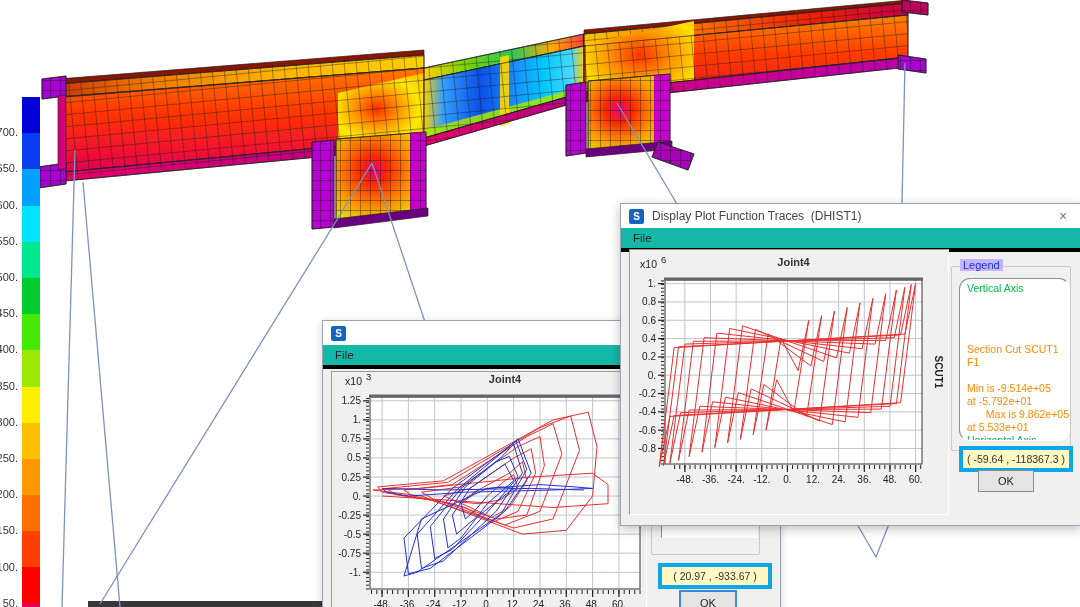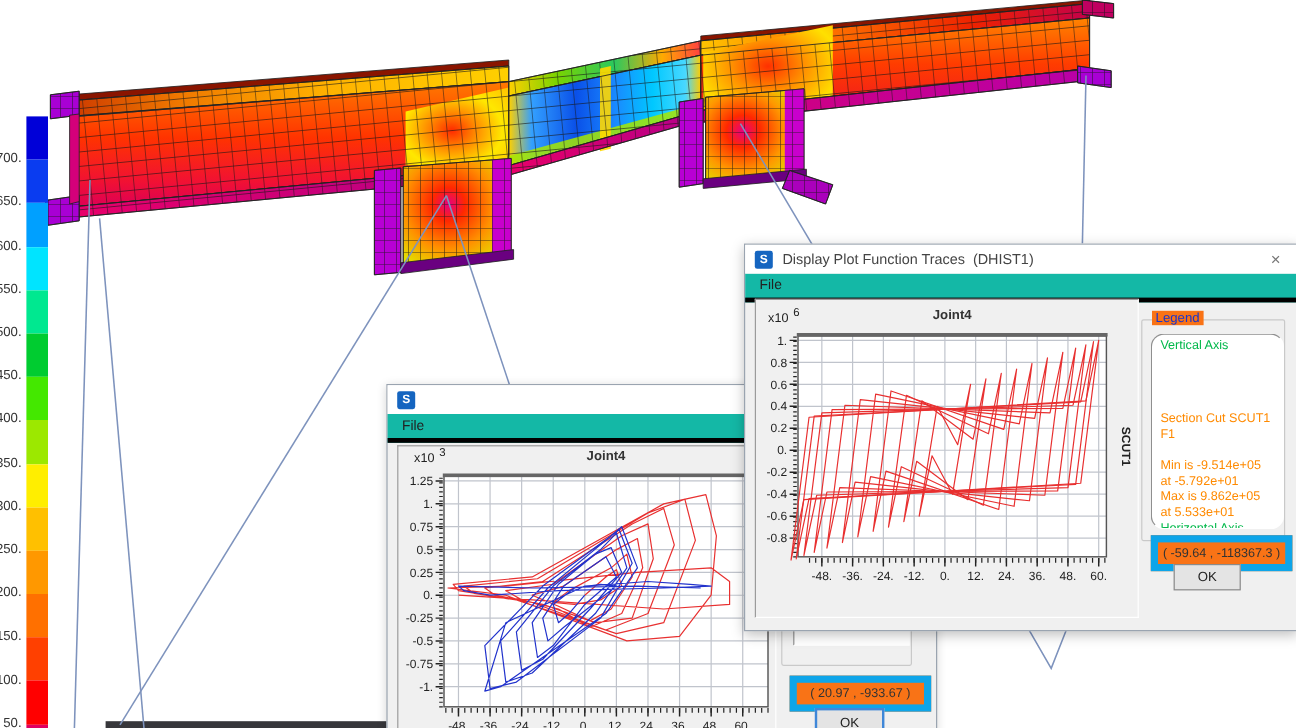--- a/index.html
+++ b/index.html
@@ -16,26 +16,26 @@
   .titlebar{height:24px;background:#ffffff;display:flex;align-items:center;position:relative;}
   .app-icon{width:15px;height:15px;margin-left:8px;background:#1565c0;border-radius:2px;
             color:#fff;font-size:10px;font-weight:bold;display:flex;align-items:center;justify-content:center;}
   .title-text{margin-left:8px;font-size:12px;color:#444;white-space:pre;}
   .close-btn{position:absolute;right:10px;top:4px;font-size:14px;color:#777;width:16px;text-align:center;}
   .menubar{height:20px;background:#14b8a6;border-bottom:4px solid #000000;display:flex;align-items:center;}
   .menu-item{font-size:11.5px;color:#222;padding:0 12px;}
   .plot-panel{position:absolute;background:#f0f0f0;
               border:1px solid;border-color:#9b9b9b #ffffff #ffffff #9b9b9b;}
   .groupbox{position:absolute;border:1px solid #c9c9c9;border-radius:2px;}
-  .groupbox-title{position:absolute;top:-8px;left:8px;background:#f97316;padding:0 3px;
+  .groupbox-title{position:absolute;top:-8px;left:8px;background:#c4b5fd;padding:0 3px;
                   font-size:11px;color:#1a35cc;}
   .listbox{position:absolute;background:#ffffff;border:1px solid;border-color:#8f8f8f #ffffff #ffffff #8f8f8f;
            overflow:hidden;padding:3px 0 0 7px;}
   .legend-line{font-size:10.5px;line-height:13px;white-space:nowrap;}
-  .coord-box{position:absolute;background:#f97316;border:6px solid #0ea5e9;
+  .coord-box{position:absolute;background:#fef9c3;border:4px solid #0ea5e9;
              font-size:10.5px;color:#333;display:flex;align-items:center;justify-content:center;}
   .ok-btn{position:absolute;background:#e4e4e4;border:1px solid #8a8a8a;font-size:11px;color:#222;
           display:flex;align-items:center;justify-content:center;}
   .ok-btn.focused{border:2px solid #3f87d8;}
   #bottom-strip{position:absolute;left:88px;top:601px;width:242px;height:6px;background:#37373b;z-index:0;}
   .plot-svg{position:absolute;left:0;top:0;}
 </style>
 </head>
 <body>
 
@@ -612,21 +612,21 @@
   </div>
   <div class="groupbox" style="left:330px;top:62px;width:118px;height:183px;">
     <div class="groupbox-title">Legend</div>
     <div class="listbox" id="legend-list-dhist1" style="left:7px;top:11px;width:102px;height:158px;border-radius:11px;">
         <div class="legend-line" style="color: rgb(0, 184, 74);">Vertical Axis</div>
         <div class="legend-line" style="color: rgb(255, 138, 0); margin-top: 48px;">Section Cut SCUT1</div>
         <div class="legend-line" style="color: rgb(255, 138, 0);">F1</div>
         <div class="legend-line" style="color: rgb(255, 138, 0);">&nbsp;</div>
         <div class="legend-line" style="color: rgb(255, 138, 0);">Min is -9.514e+05</div>
         <div class="legend-line" style="color: rgb(255, 138, 0);">at -5.792e+01</div>
-        <div class="legend-line" style="color: rgb(255, 138, 0);">Max is 9.862e+05</div>
+        <div class="legend-line" style="color: rgb(255, 138, 0); text-align: right;">Max is 9.862e+05</div>
         <div class="legend-line" style="color: rgb(255, 138, 0);">at 5.533e+01</div>
         <div class="legend-line" style="color: rgb(0, 184, 74);">Horizontal Axis</div>
         <div class="legend-line" style="color: rgb(224, 204, 0);">Joint4</div>
       </div>
   </div>
   <div class="coord-box" style="left:338px;top:242px;width:106px;height:18px;">( -59.64 , -118367.3 )</div>
   <div class="ok-btn" style="left:357px;top:266px;width:54px;height:20px;">OK</div>
 </div>
 
 </body></html>

